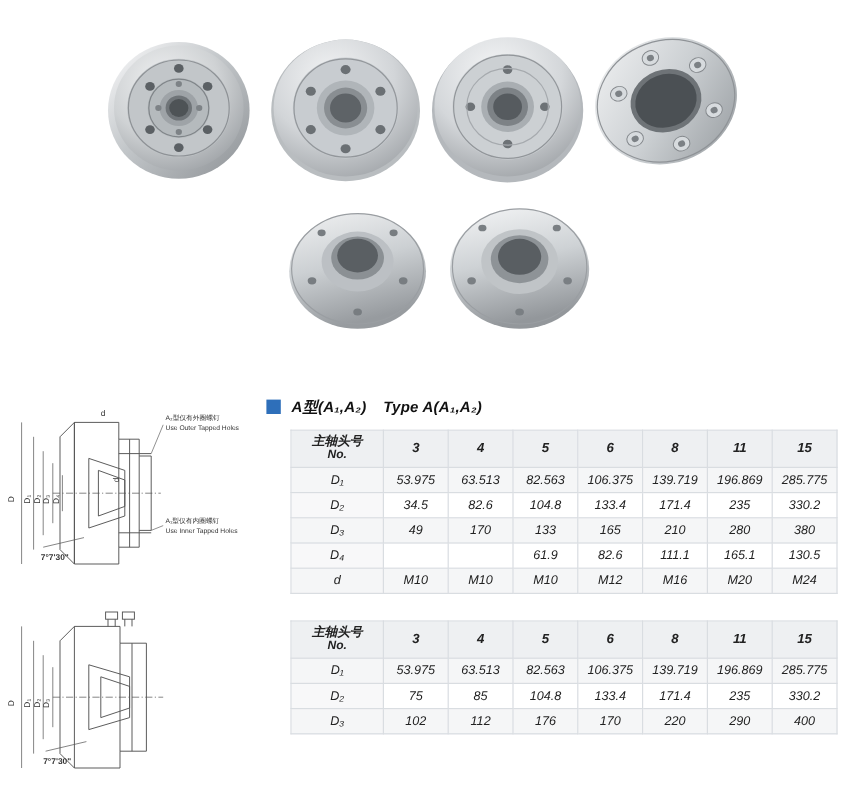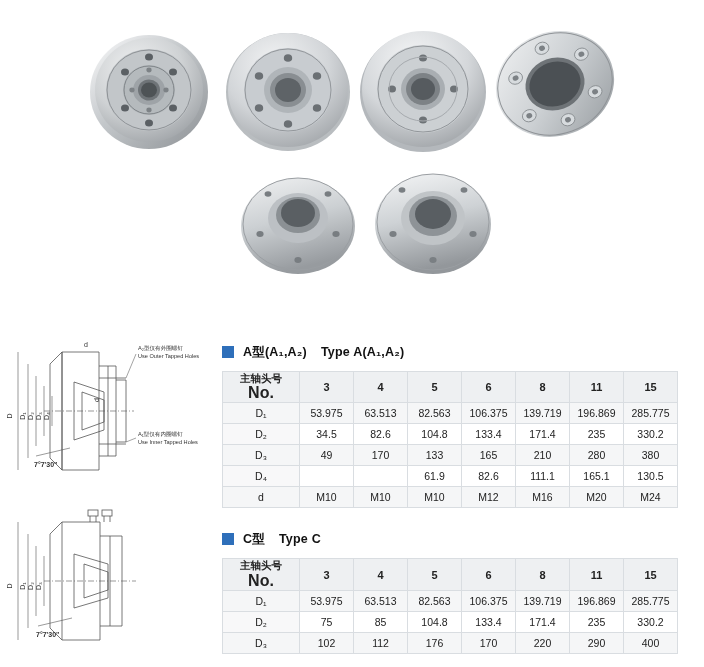--- a/index.html
+++ b/index.html
@@ -40,22 +40,23 @@
   .drawing-box {
     position: absolute;
     left: 0;
   }
   .drawing-box svg { display: block; }
 
   
   #tables {
     position: absolute;
     left: 222px;
-    top: 343px;
+    top: 330px;
     width: 478px;
+    font-style: italic;
   }
   .section-head {
     display: flex;
     align-items: center;
     gap: 9px;
     height: 18px;
     margin-bottom: 10px;
   }
   .blue-square {
     width: 12px;
@@ -71,20 +72,21 @@
     white-space: nowrap;
   }
   .section-title .gap {
     display: inline-block;
     width: 14px;
   }
   table.spec {
     border-collapse: collapse;
     width: 456px;
     table-layout: fixed;
+    margin-left: 20px;
   }
   table.spec th, table.spec td {
     border: 1px solid #d9dde1;
     text-align: center;
     font-size: 10.5px;
     color: #222;
     height: 20px;
     padding: 0;
     font-weight: normal;
   }
@@ -99,21 +101,21 @@
     line-height: 1.15;
     font-size: 10.5px;
   }
   table.spec thead th.head-label .cn {
     display: block;
     font-size: 10.5px;
     font-weight: bold;
   }
   table.spec thead th.head-label .en {
     display: block;
-    font-size: 16px;
+    font-size: 10px;
     font-weight: bold;
   }
   table.spec tbody tr:nth-child(odd) td {
     background: #f5f6f7;
   }
   table.spec tbody tr:nth-child(even) td {
     background: #ffffff;
   }
   table.spec tbody td.rowlabel {
     background: #f0f1f3;
@@ -484,26 +486,20 @@
         <td>M12</td>
         <td>M16</td>
         <td>M20</td>
         <td>M24</td>
       </tr>
     </tbody>
   </table>
 
   <div class="tbl-spacer"></div>
 
-  <div class="section-head">
-    <span class="blue-square"></span>
-    <span class="section-title">
-      <span>C型</span><span class="gap"></span><span>Type C</span>
-    </span>
-  </div>
 
   <table class="spec">
     <thead>
       <tr>
         <th class="head-label">
           <span class="cn">主轴头号</span>
           <span class="en">No.</span>
         </th>
         <th>3</th>
         <th>4</th>

